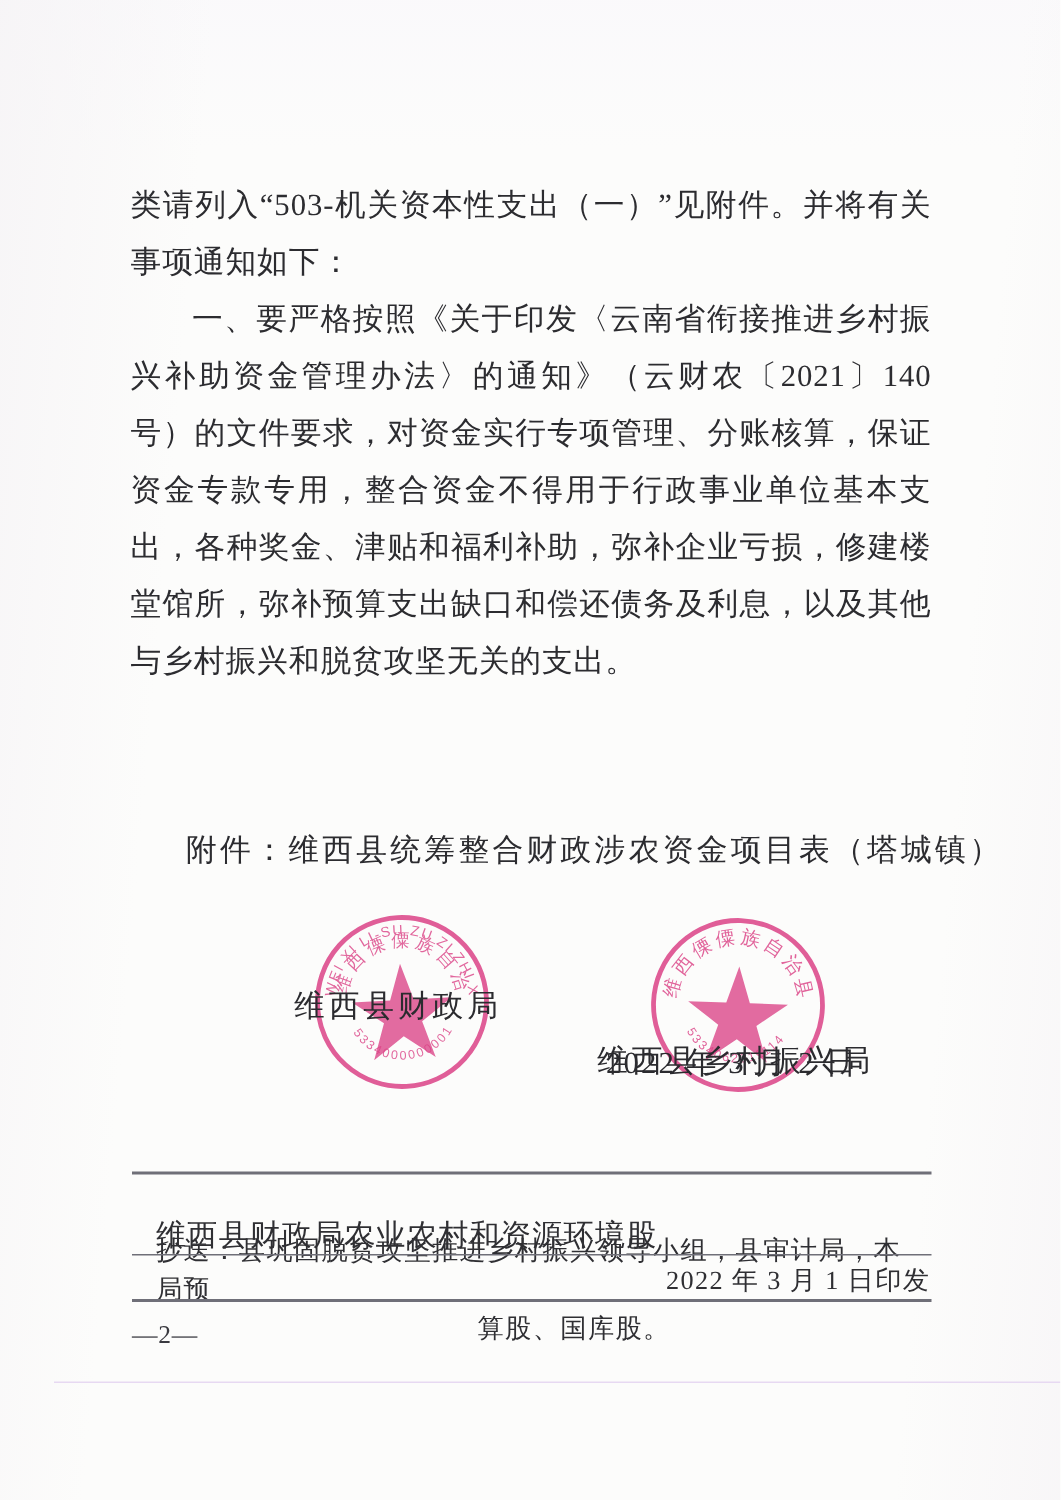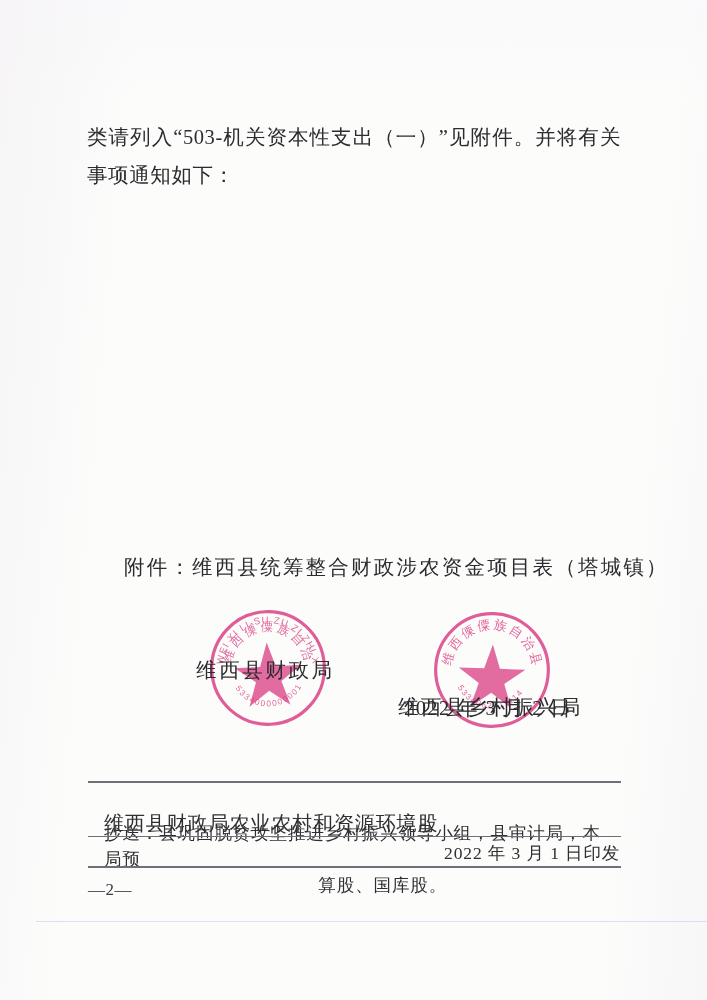--- a/index.html
+++ b/index.html
@@ -163,20 +163,21 @@
     z-index: 1;
   }
 </style>
 </head>
 <body>
 
 <div id="page">
 
   <div class="body-text">
     <p class="para">类请列入“503-机关资本性支出（一）”见附件。并将有关事项通知如下：</p>
+    <p class="para indent">一、要严格按照《关于印发〈云南省衔接推进乡村振兴补助资金管理办法〉的通知》（云财农〔2021〕140 号）的文件要求，对资金实行专项管理、分账核算，保证资金专款专用，整合资金不得用于行政事业单位基本支出，各种奖金、津贴和福利补助，弥补企业亏损，修建楼堂馆所，弥补预算支出缺口和偿还债务及利息，以及其他与乡村振兴和脱贫攻坚无关的支出。</p>
   </div>
 
   <div class="attach-line">附件：维西县统筹整合财政涉农资金项目表（塔城镇）</div>
 
   <div class="sig-block">
 
     <div class="seal left">
       <svg viewBox="0 0 200 200" xmlns="http://www.w3.org/2000/svg">
         <defs>
           <path id="arcTopL" d="M 30,100 A 70,70 0 0 1 170,100"></path>

